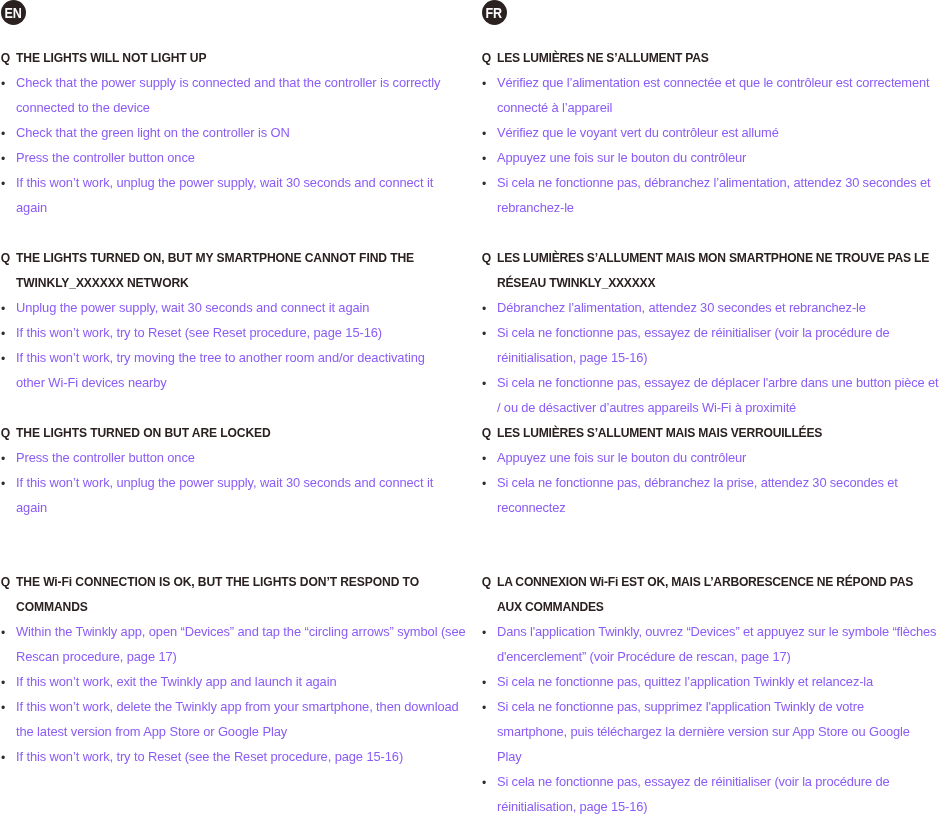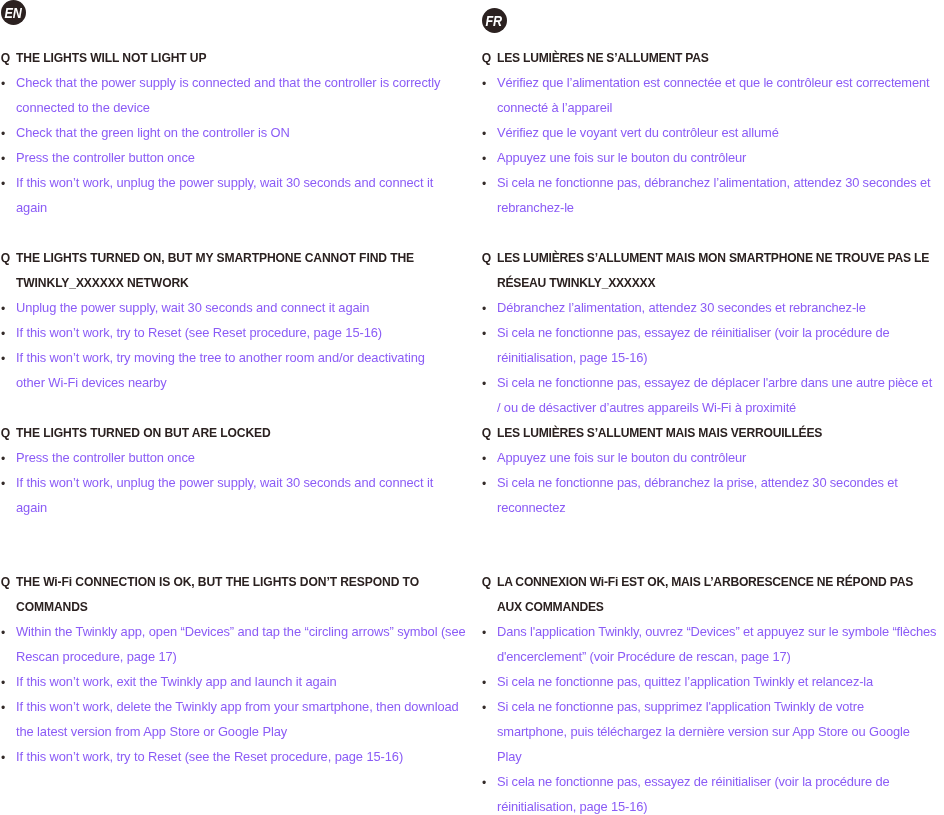--- a/index.html
+++ b/index.html
@@ -9,21 +9,20 @@
     font-family:"Liberation Sans",sans-serif;
     -webkit-font-smoothing:antialiased;
   }
   .page{position:relative;width:944px;height:815px;background:#ffffff;overflow:hidden;}
   .badge{
     position:absolute;width:25px;height:25px;border-radius:50%;
     background:#2b2120;color:#ffffff;
     font-size:15.4px;font-weight:bold;
     display:flex;align-items:center;justify-content:center;line-height:1;
     letter-spacing:0;
-    font-style:italic;
   }
   .badge span{display:block;transform:translate(-0.5px,0px) scaleX(0.815);}
   .col{position:absolute;top:0;}
   .qa{position:absolute;left:0;}
   .line{position:relative;height:25px;white-space:nowrap;}
   .marker{position:absolute;left:0;line-height:25px;}
   .txt{position:absolute;left:16px;line-height:25px;white-space:pre;}
   .head .marker,.head .txt{font-weight:bold;font-size:12.1px;color:#2b2120;top:2px;letter-spacing:-0.1px;}
   .head .marker{left:0.8px;}
   .body .marker{font-size:12.2px;color:#332b29;top:3px;left:0.9px;}
@@ -31,21 +30,21 @@
   #col1 .body .txt{letter-spacing:-0.15px;}
   #col1 .head .txt{letter-spacing:-0.22px;text-align:right;}
 </style>
 </head>
 <body>
 
 <div class="page">
   <div class="badge" id="badge0" style="left: 1px; top: 0px; width: 25px; height: 25px;">
       <span>EN</span>
     </div>
-  <div class="badge" id="badge1" style="left: 482px; top: 8px; width: 25px; height: 25px;">
+  <div class="badge" id="badge1" style="left: 482px; top: 0px; width: 25px; height: 25px;">
       <span>FR</span>
     </div>
   <div class="col" id="col0" style="left: 0px;">
       <div class="qa" style="top: 44px;">
         <div class="line head">
           <span class="marker">Q</span>
           <span class="txt">THE LIGHTS WILL NOT LIGHT UP</span>
         </div>
         <div class="line body">
           <span class="marker">•</span>
@@ -198,21 +197,21 @@
         <div class="line body">
           <span class="marker">•</span>
           <span class="txt">Si cela ne fonctionne pas, essayez de réinitialiser (voir la procédure de</span>
         </div>
         <div class="line body">
           <span class="marker"></span>
           <span class="txt">réinitialisation, page 15-16)</span>
         </div>
         <div class="line body">
           <span class="marker">•</span>
-          <span class="txt">Si cela ne fonctionne pas, essayez de déplacer l'arbre dans une autre pièce et</span>
+          <span class="txt">Si cela ne fonctionne pas, essayez de déplacer l'arbre dans une button pièce et</span>
         </div>
         <div class="line body">
           <span class="marker"></span>
           <span class="txt">/ ou de désactiver d’autres appareils Wi-Fi à proximité</span>
         </div>
       </div>
       <div class="qa" style="top: 419px;">
         <div class="line head">
           <span class="marker">Q</span>
           <span class="txt">LES LUMIÈRES S’ALLUMENT MAIS MAIS VERROUILLÉES</span>

